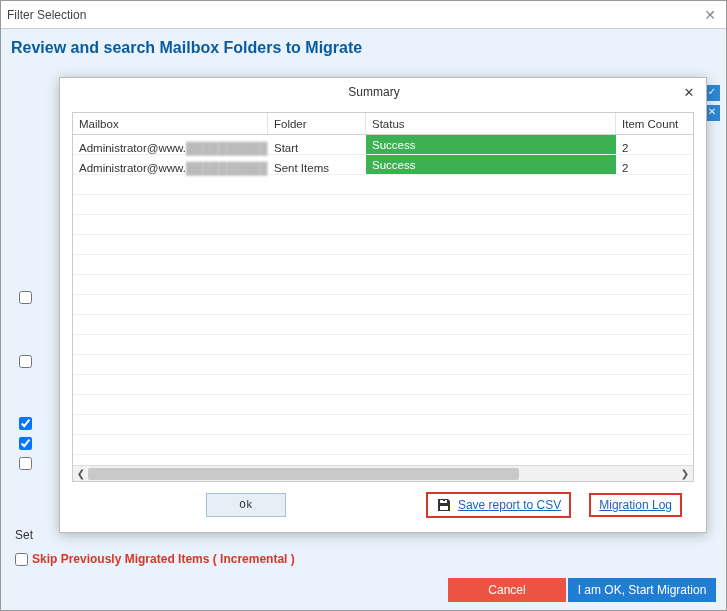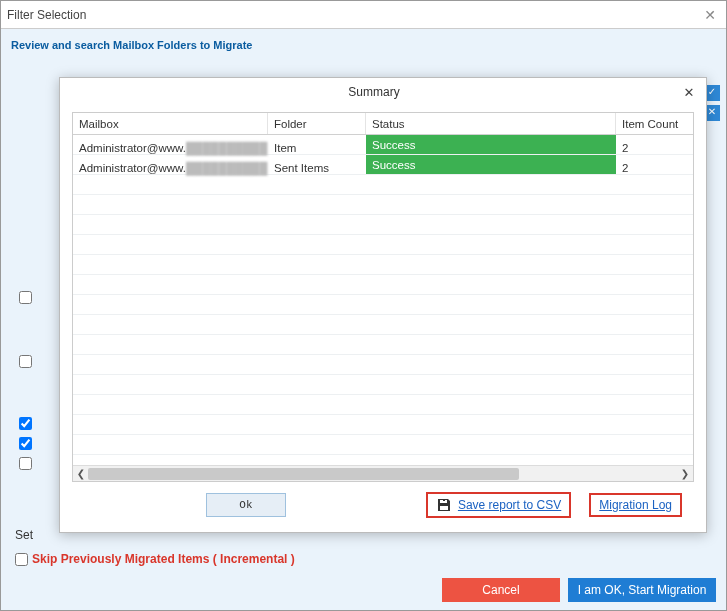--- a/index.html
+++ b/index.html
@@ -40,21 +40,21 @@
     }
     .bg-body {
       padding: 6px 10px;
       background: #eaf3fb;
       height: calc(100% - 28px);
       position: relative;
     }
     .bg-heading {
       color: #0a5ca0;
       font-weight: bold;
-      font-size: 11px;
+      font-size: 16px;
       padding: 4px 0 8px 0;
     }
     .bg-table-header {
       background: #fff;
       border: 1px solid #ccc;
       border-radius: 1px 1px 0 0;
       display: flex;
       align-items: center;
       height: 20px;
       position: absolute;
@@ -107,21 +107,21 @@
       gap: 4px;
       color: #d9362b;
       font-weight: bold;
       font-size: 12px;
     }
     .footer-btns {
       position: absolute;
       right: 10px;
       bottom: 8px;
       display: flex;
-      gap: 8px;
+      gap: 2px;
     }
     .btn-cancel {
       background: #ed5342;
       color: #fff;
       border: none;
       height: 24px;
       width: 118px;
       font-size: 12px;
       cursor: pointer;
     }
@@ -362,21 +362,21 @@
         <div class="c-folder">Folder</div>
         <div class="c-status">Status</div>
         <div class="c-count">Item Count</div>
       </div>
       <div class="summary-rows">
         <div class="summary-row">
           <div class="c-mailbox">
             <span>Administrator@www.</span>
               <span class="blurred">██████████</span>
           </div>
-          <div class="c-folder">Item</div>
+          <div class="c-folder">Start</div>
           <div class="c-status cell">
               <div class="status-badge">Success</div>
             </div>
           <div class="c-count">2</div>
         </div>
         <div class="summary-row">
           <div class="c-mailbox">
             <span>Administrator@www.</span>
               <span class="blurred">██████████</span>
           </div>

